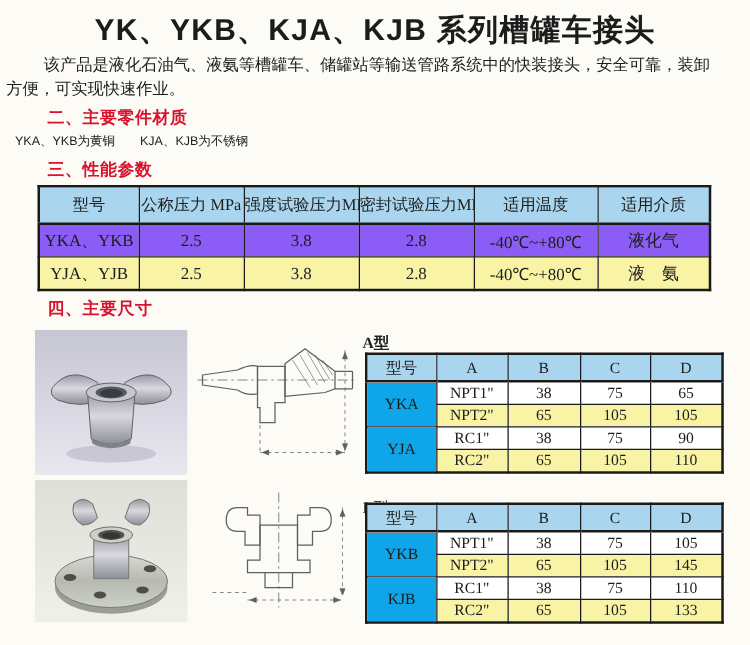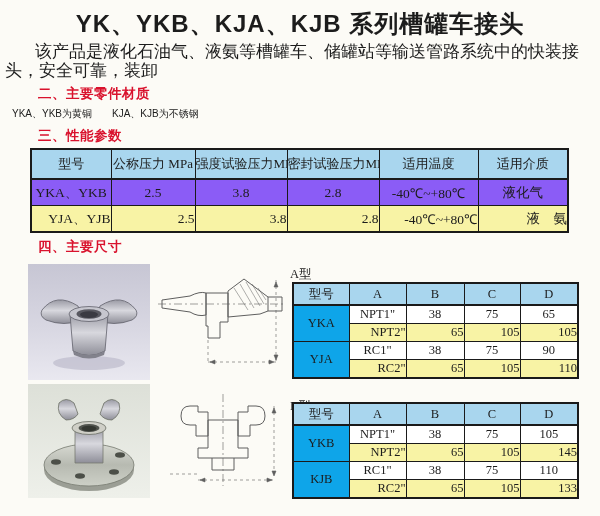--- a/index.html
+++ b/index.html
@@ -14,41 +14,41 @@
 
   .title {
     margin:8px 0 2px; text-align:center;
     font-size:24px; font-weight:bold; letter-spacing:1px;
   }
 
   .sec-heading {
     color:#d9122d; font-weight:bold; font-size:13.5px;
     margin:5px 0 2px 38px; letter-spacing:0.5px;
   }
-  .para-line { font-size:17px; line-height:19px; margin:0 6px 0 5px; }
+  .para-line { font-size:13px; line-height:19px; margin:0 6px 0 5px; }
   .para-line.indent { text-indent:30px; }
   .materials-line { font-size:10px; line-height:17px; margin:1px 0 0 12px; }
 
   
   table { border-collapse:collapse; table-layout:fixed; }
   .perf-table {
     margin:3px 0 0 30px; width:537px;
     font-family:"Liberation Serif", serif; font-size:13.5px;
     border:2px solid #1a1a1a;
   }
   .perf-table th, .perf-table td {
     border:1px solid #1a1a1a; text-align:center; padding:0;
     overflow:hidden; white-space:nowrap;
   }
   .perf-table th {
     height:28px; font-weight:normal; font-size:13px;
     background:#a9d6ee; border-bottom:2px solid #1a1a1a;
   }
   .perf-table td { height:25px; background:#8b5cf6; }
-  tr.hl td { background:#f8f3a5 !important;text-align:right; }
+  tr.hl td { background:#f8f3a5 !important; }
 
   
   .bottom { position:relative; height:252px; margin-top:2px; }
   .photo, .drawing, .dim-label, .dim-table { position:absolute; }
 
   .photo { border:0; }
   .dim-label { font-family:"Liberation Serif", serif; font-size:12.5px; color:#222; }
 
   .dim-table {
     width:285px; font-family:"Liberation Serif", serif; font-size:12.5px;
@@ -68,20 +68,21 @@
   svg { display:block; }
 </style>
 </head>
 <body>
 
 <div class="page">
 
   <div class="title">YK、YKB、KJA、KJB 系列槽罐车接头</div>
 
   <div class="para-line indent">该产品是液化石油气、液氨等槽罐车、储罐站等输送管路系统中的快装接头，安全可靠，装卸</div>
+  <div class="para-line">方便，可实现快速作业。</div>
 
   <div class="sec-heading">二、主要零件材质</div>
   <div class="materials-line">YKA、YKB为黄铜　　KJA、KJB为不锈钢</div>
 
   <div class="sec-heading">三、性能参数</div>
 
   <table class="perf-table">
     <colgroup>
       <col style="width:80px">
         <col style="width:84px">
@@ -173,21 +174,21 @@
           <g stroke-width="0.6">
             <path d="M120,12 l-2,5 l4,0 z" fill="#5f5f5f"></path>
             <path d="M120,90 l-2,-5 l4,0 z" fill="#5f5f5f"></path>
             <path d="M54,92 l5,-2 l0,4 z" fill="#5f5f5f"></path>
             <path d="M118,92 l-5,-2 l0,4 z" fill="#5f5f5f"></path>
           </g>
         </g>
       </svg>
     </div>
 
-    <div class="dim-label" style="left:290px; top:8px;">A型</div>
+    <div class="dim-label" style="left:290px; top:8px;font-weight:bold;">A型</div>
     <table class="dim-table" style="left:292px; top:24px;">
       <colgroup>
           <col style="width:56px">
           <col style="width:57px">
           <col style="width:58px">
           <col style="width:56px">
           <col style="width:58px">
         </colgroup>
       <thead>
         <tr>

